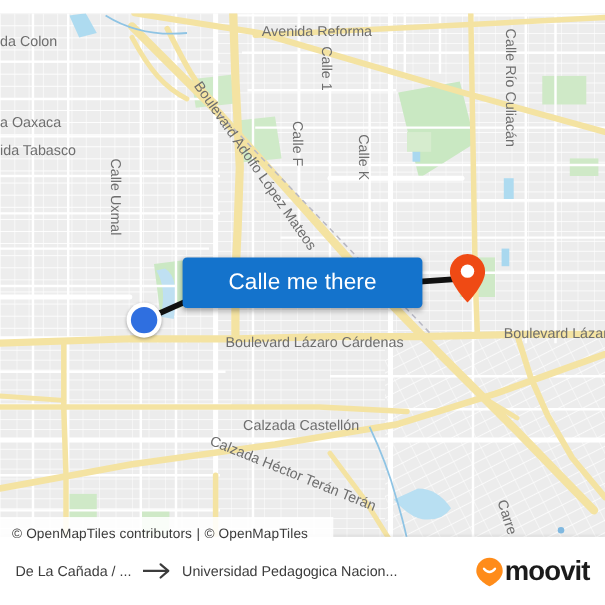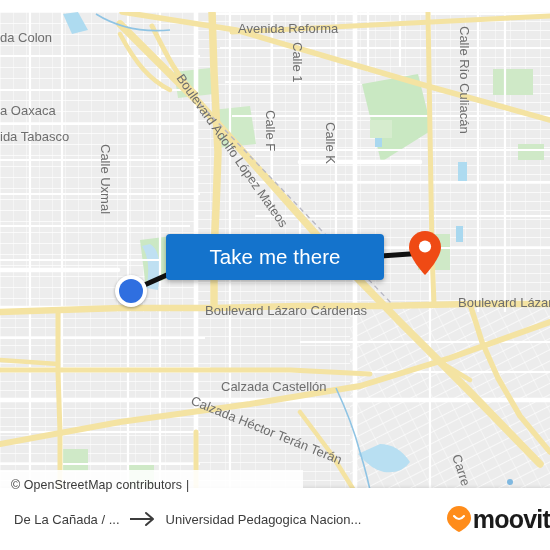--- a/index.html
+++ b/index.html
@@ -65,21 +65,21 @@
     display:flex;align-items:center;flex:1;min-width:0;
     padding-left:14px;
   }
   .footer-route .stop{
     font-size:13px;color:#3c3c3c;white-space:nowrap;
   }
   .footer-route .arrow{
     margin:0 9px;display:inline-flex;align-items:center;
   }
   .footer-logo{
-    display:flex;align-items:center;padding-right:0;flex:0 0 auto;
+    display:flex;align-items:flex-end;padding-right:14px;flex:0 0 auto;
   }
   .footer-logo .wordmark{
     font-size:25px;font-weight:bold;color:#1b1b1b;letter-spacing:-0.8px;
     margin-left:1px;
   }
 </style>
 </head>
 <body>
 
 <div id="app">
@@ -249,26 +249,27 @@
     <div class="origin-dot"></div>
 
     <div class="dest-pin">
       <svg viewBox="0 0 34 46" width="34" height="46">
         <path d="M17 1 C8.2 1 1 8.2 1 17 c0 11.5 16 28 16 28 s16 -16.5 16 -28 C33 8.2 25.8 1 17 1 z" fill="#ef4a14"></path>
         <circle cx="17" cy="16.5" r="6.1" fill="#ffffff"></circle>
       </svg>
     </div>
 
     <div class="take-btn">
-      <span>Take me there</span>
+      <span>Calle me there</span>
     </div>
 
     <div class="attribution">
-      <span>© OpenStreetMap contributors</span>
+      <span>© OpenMapTiles contributors</span>
       <span class="attr-sep">|</span>
+      <span>© OpenMapTiles</span>
     </div>
   </div>
 
   <div class="footer">
     <div class="footer-route">
       <span class="stop">De La Cañada / ...</span>
       <span class="arrow">
         <svg width="28" height="16" viewBox="0 0 28 16">
           <path d="M1 8 H23" stroke="#3c3c3c" stroke-width="2" fill="none"></path>
           <path d="M17 2 L24 8 L17 14" stroke="#3c3c3c" stroke-width="2" fill="none" stroke-linecap="round" stroke-linejoin="round"></path>

